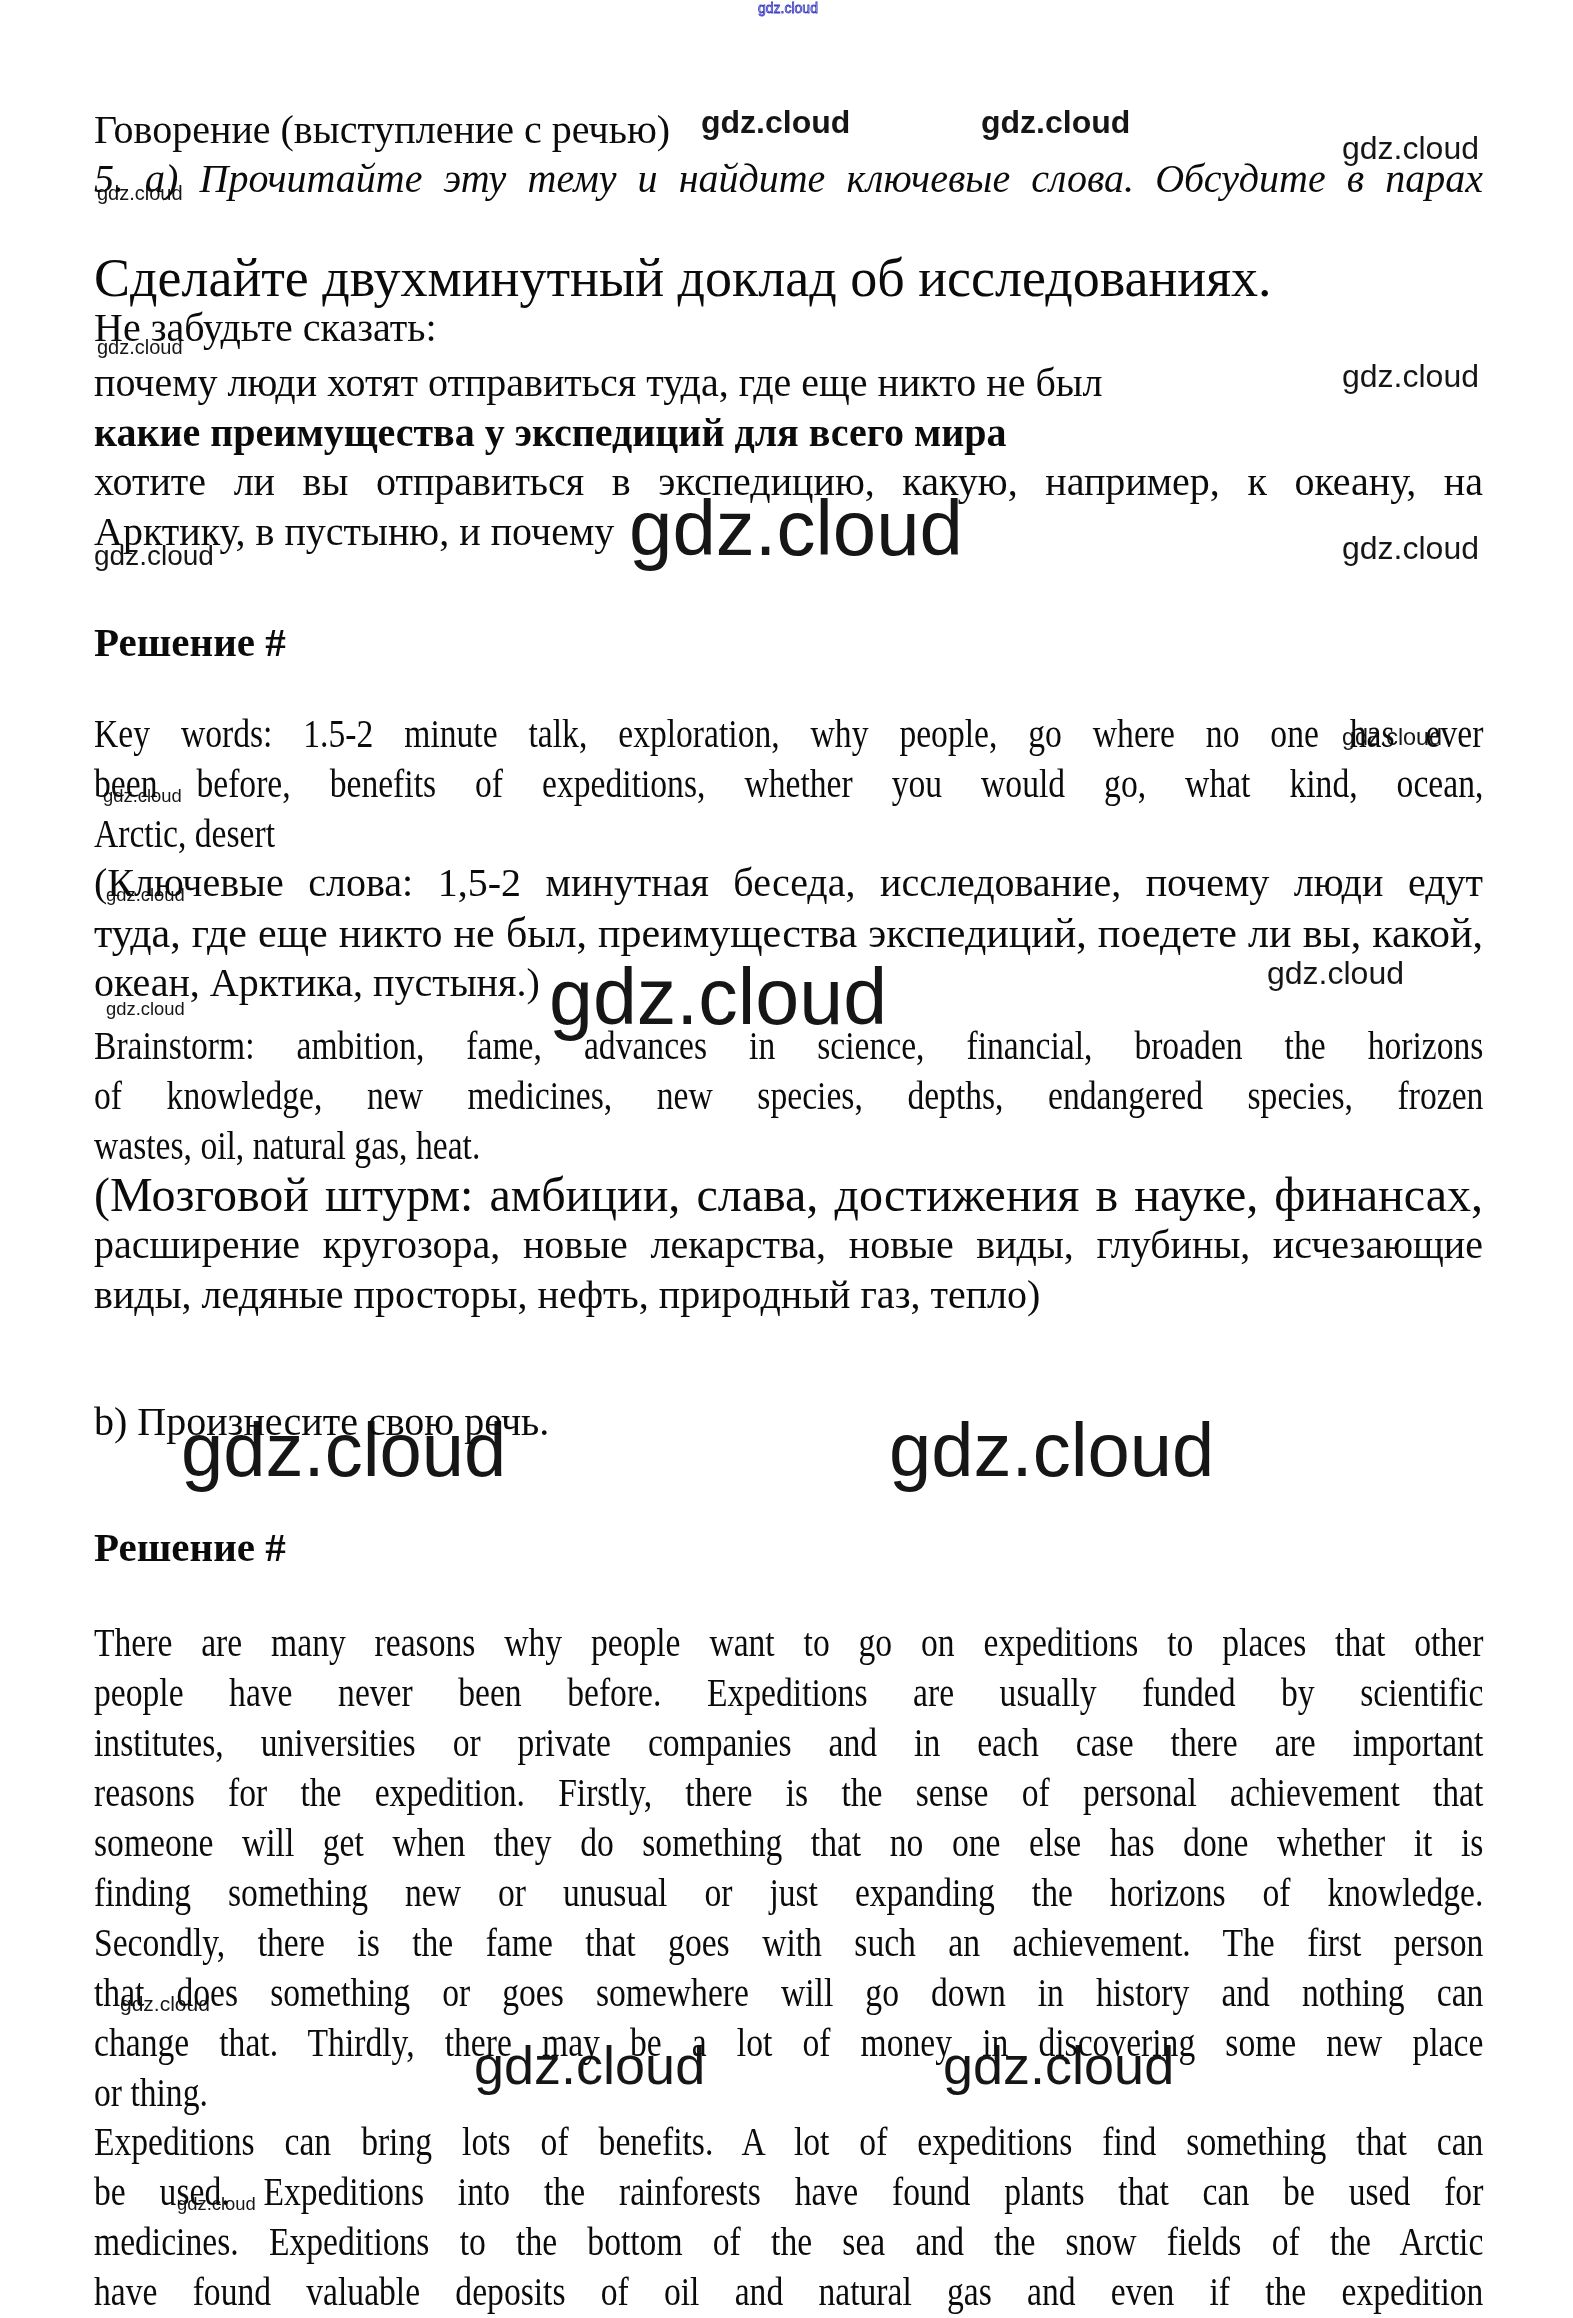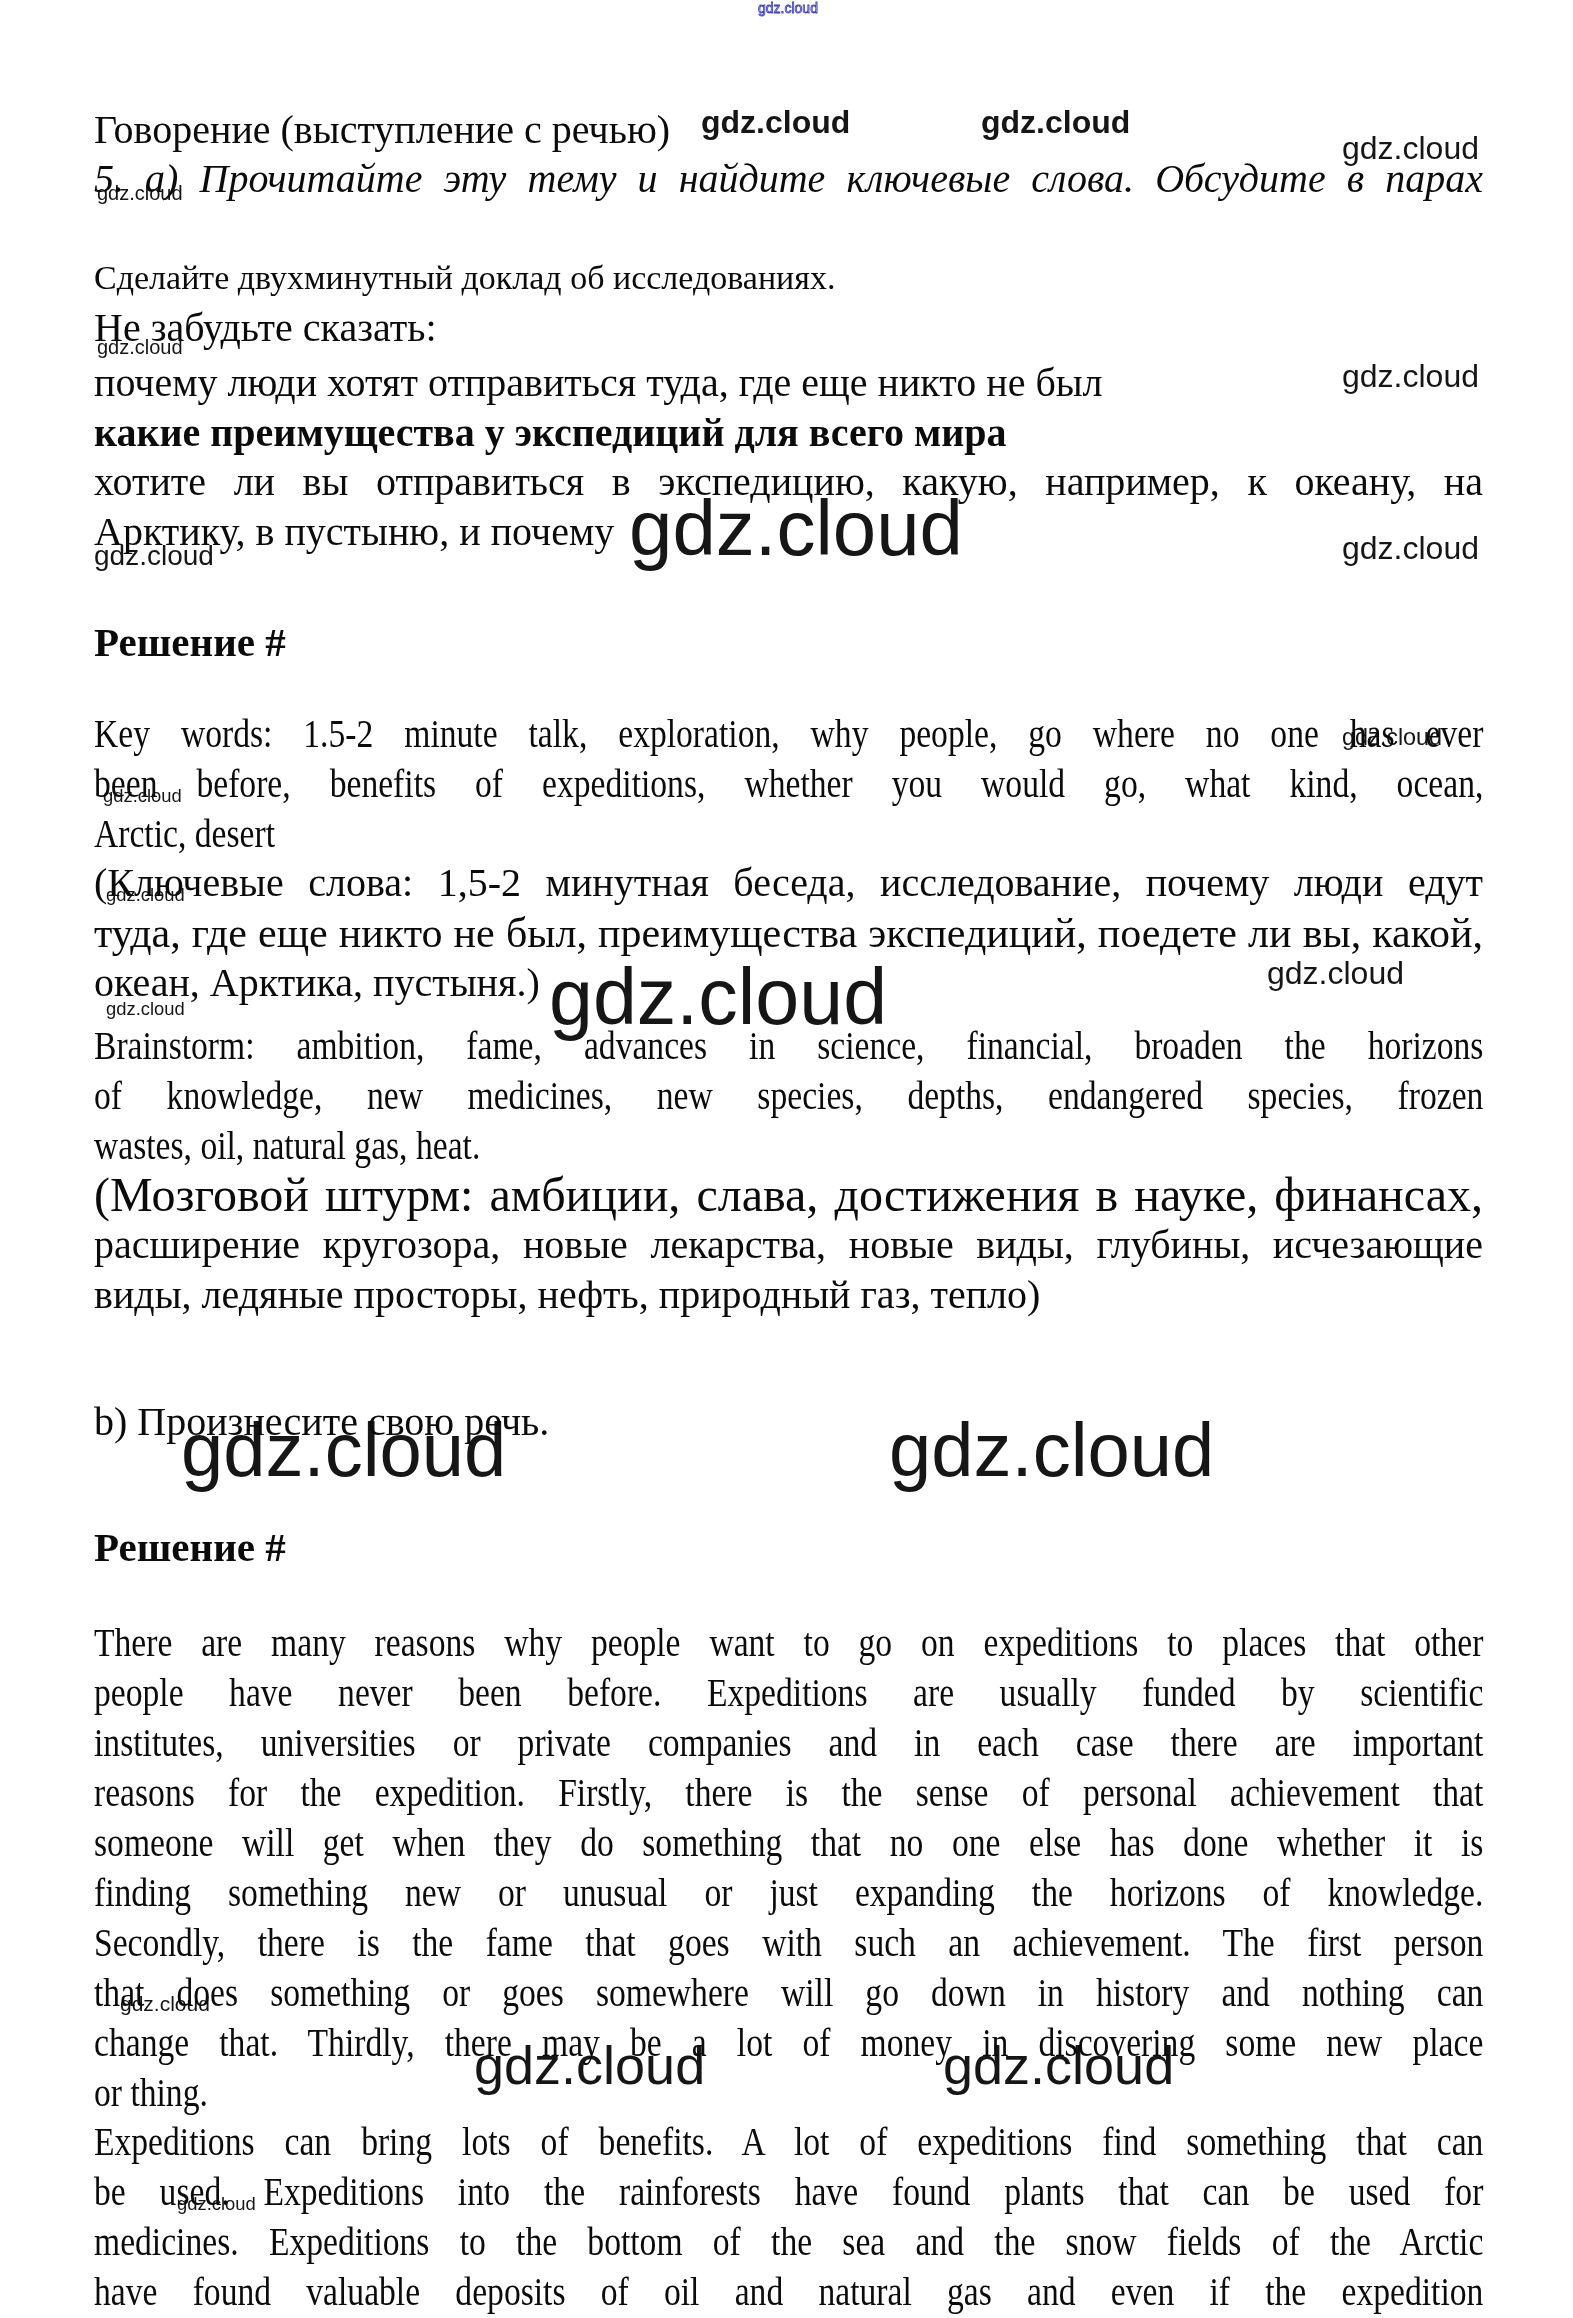--- a/index.html
+++ b/index.html
@@ -72,21 +72,21 @@
       <span class="wm" style="left: 177px; top: 2195px; font-size: 18.4px; font-weight: 400;">gdz.cloud</span>
     </div>
   <div class="text-layer">
       <div class="tblock" style="top: 105px;">
         <div class="tline" style="font-size: 40px;">Говорение (выступление с речью)</div>
       </div>
       <div class="tblock" style="top: 154px; font-style: italic;">
         <div class="tline just" style="font-size: 40px;">5. а) Прочитайте эту тему и найдите ключевые слова. Обсудите в парах</div>
       </div>
       <div class="tblock" style="top: 253px;">
-        <div class="tline" style="font-size: 34px;">Сделайте двухминутный доклад об исследованиях.</div>
+        <div class="tline" style="font-size: 54px;">Сделайте двухминутный доклад об исследованиях.</div>
       </div>
       <div class="tblock" style="top: 303px;">
         <div class="tline" style="font-size: 40px;">Не забудьте сказать:</div>
       </div>
       <div class="tblock" style="top: 358px;">
         <div class="tline" style="font-size: 40px;">почему люди хотят отправиться туда, где еще никто не был</div>
       </div>
       <div class="tblock" style="top: 408px; font-weight: bold;">
         <div class="tline" style="font-size: 40px;">какие преимущества у экспедиций для всего мира</div>
       </div>

